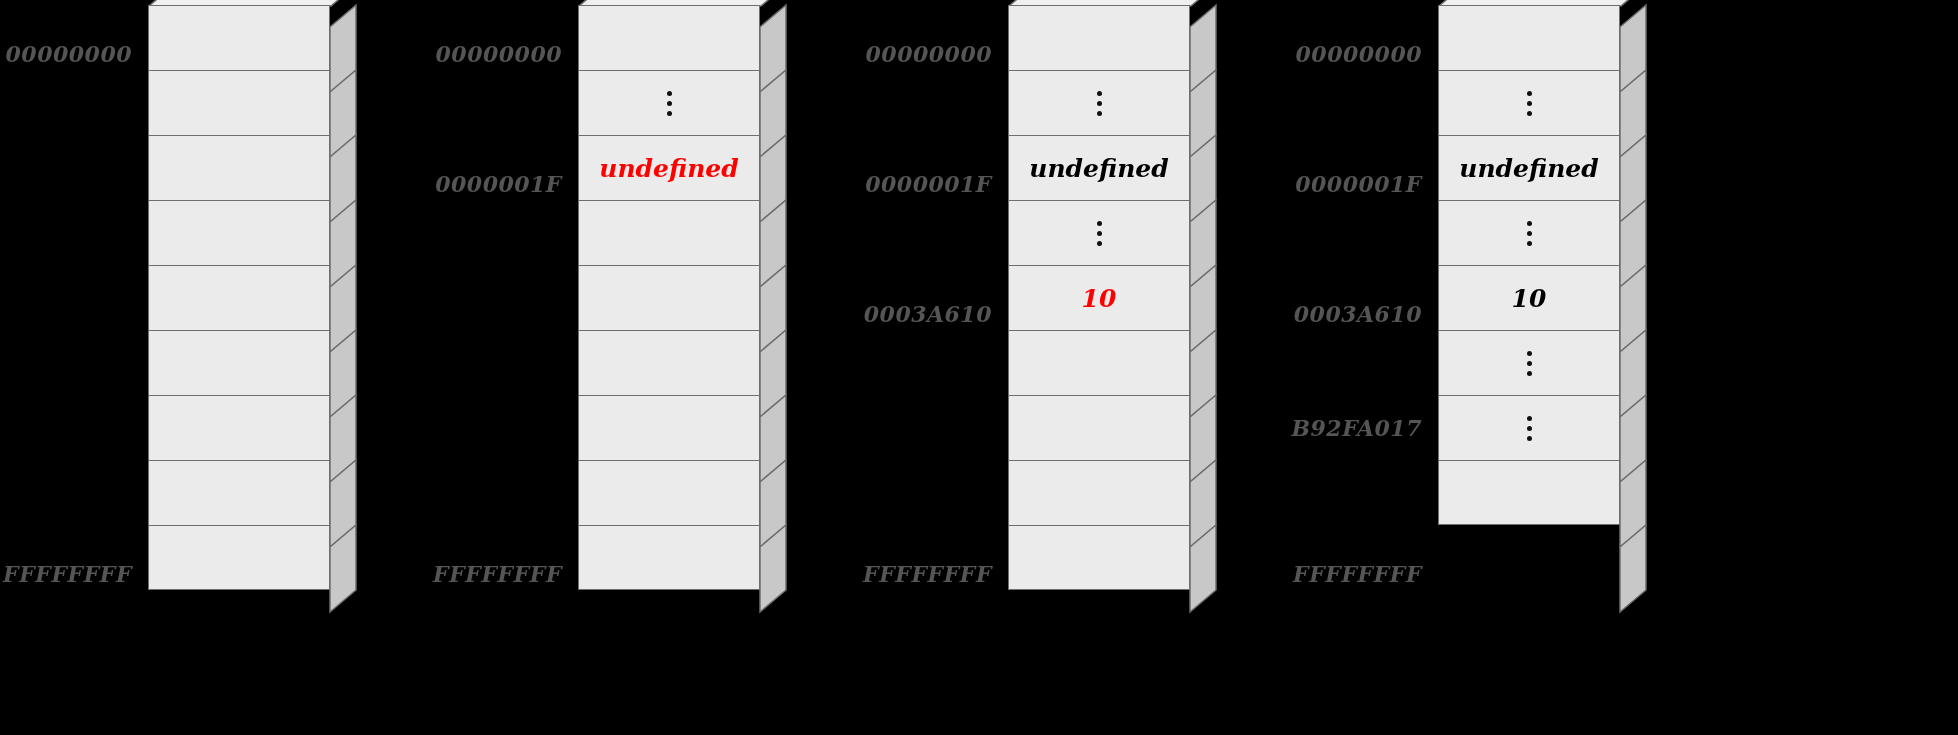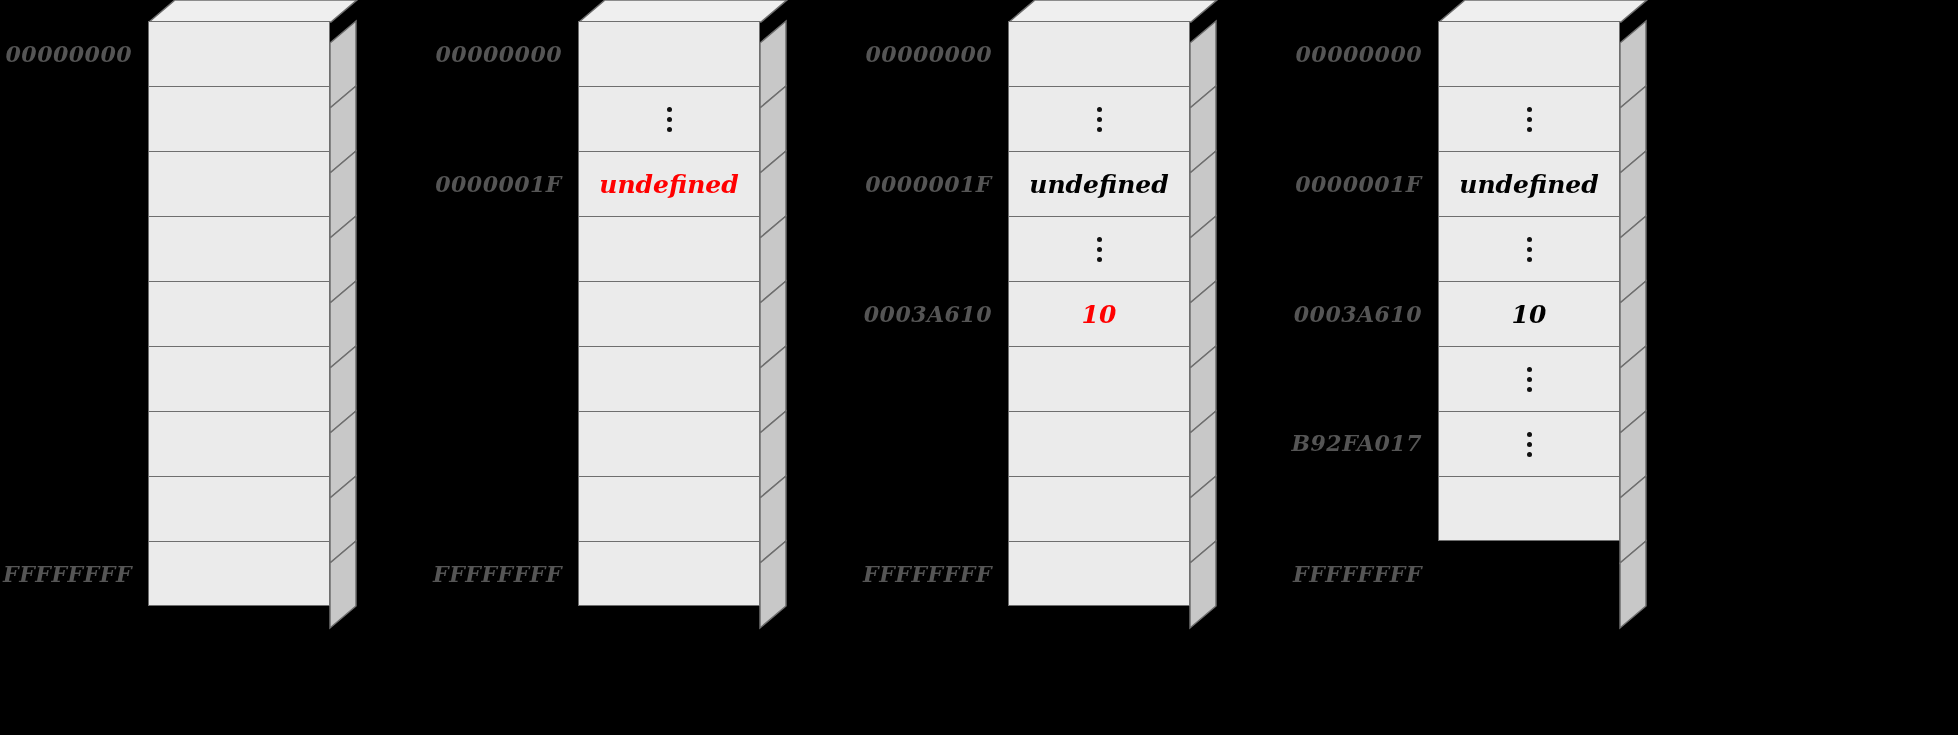--- a/index.html
+++ b/index.html
@@ -19,21 +19,21 @@
     font-family:"DejaVu Serif", serif;
     font-style:italic;font-weight:bold;
     font-size:22px;
     color:#555555;
     white-space:nowrap;
     letter-spacing:0.5px;
     line-height:1;
   }
 
   
-  .block{position:absolute;top:21px;left:0;width:198px;}
+  .block{position:absolute;top:5px;left:0;width:198px;}
 
   .lid{
     position:absolute;left:0;top:-22px;
     width:182px;height:22px;
   }
   .side{
     position:absolute;left:182px;top:0;
     width:26px;height:100%;
   }
 
@@ -205,21 +205,21 @@
           <div class="cell"></div>
           <div class="cell"></div>
         </div>
       </div>
     </div>
     <div class="memgroup" style="left: 1438px;">
       <div class="labels">
         <div class="addr-label" style="top: 21.5px;">00000000</div>
         <div class="addr-label" style="top: 151.5px;">0000001F</div>
         <div class="addr-label" style="top: 281.5px;">0003A610</div>
-        <div class="addr-label" style="top: 411px;">B92FA017</div>
+        <div class="addr-label" style="top: 396px;">B92FA017</div>
         <div class="addr-label" style="top: 541.5px;">FFFFFFFF</div>
       </div>
       <div class="block">
         <div class="lid">
           <svg width="212" height="26" viewBox="0 0 212 26">
             <polygon points="1,23 27,1 209,1 183,23" fill="#efefef" stroke="#6e6e6e" stroke-width="1.5"></polygon>
           </svg>
         </div>
         <div class="side" style="height: 585px;">
           <svg width="28" height="611" viewBox="0 0 28 611" style="overflow:visible">

